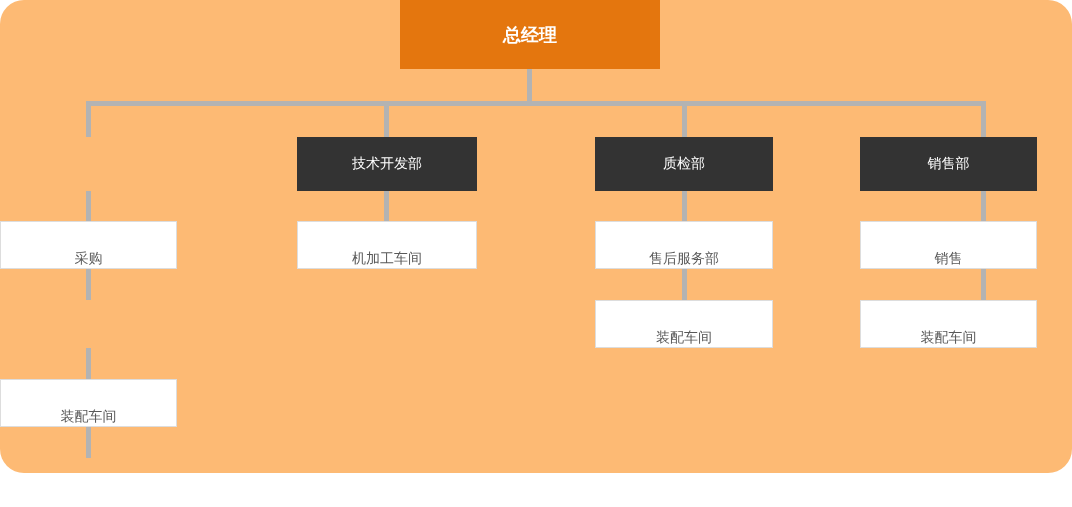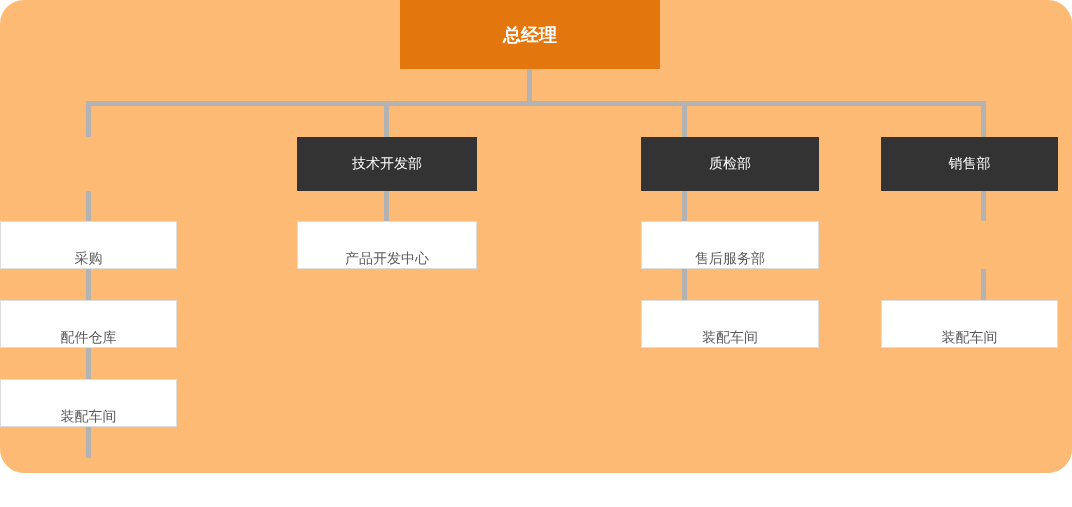--- a/index.html
+++ b/index.html
@@ -37,22 +37,22 @@
     height: 48px;
     background: var(--leaf-bg, #ffffff);
     border: 1px solid var(--leaf-border, #dddddd);
     color: var(--leaf-text, #595959);
     font-size: 14px;
     align-items: flex-end;
   }
   
   .c0 { left: 0;     width: 177px; }
   .c1 { left: 297px; width: 180px; }
-  .c2 { left: 595px; width: 178px; margin-left: 46px; }
-  .c3 { left: 881px; width: 177px; }
+  .c2 { left: 595px; width: 178px; }
+  .c3 { left: 860px; width: 177px; }
   
   .r0 { top: 221px; }
   .r1 { top: 300px; }
   .r2 { top: 379px; }
   .r3 { top: 458px; }
   
   .conn { position: absolute; background: var(--line, #B3B3B3); }
   .v { width: 5px; }
   .vx0 { left: 86px; }
   .vx1 { left: 384px; }
@@ -101,35 +101,35 @@
   <div class="node dept c2">
     <span>质检部</span>
   </div>
   <div class="node dept c3">
     <span>销售部</span>
   </div>
 
   <div class="node leaf c0 r0">
     <span>采购</span>
   </div>
-  <div class="node leaf c0 r1">
-    <span>配件仓库</span>
-  </div>
   <div class="node leaf c0 r2">
     <span>装配车间</span>
   </div>
 
   <div class="node leaf c1 r0">
-    <span>产品开发中心</span>
+    <span>机加工车间</span>
   </div>
 
   <div class="node leaf c2 r0">
     <span>售后服务部</span>
   </div>
   <div class="node leaf c2 r1">
     <span>装配车间</span>
   </div>
 
+  <div class="node leaf c3 r0">
+    <span>销售</span>
+  </div>
   <div class="node leaf c3 r1">
     <span>装配车间</span>
   </div>
 
 </div>
 
 </body></html>

